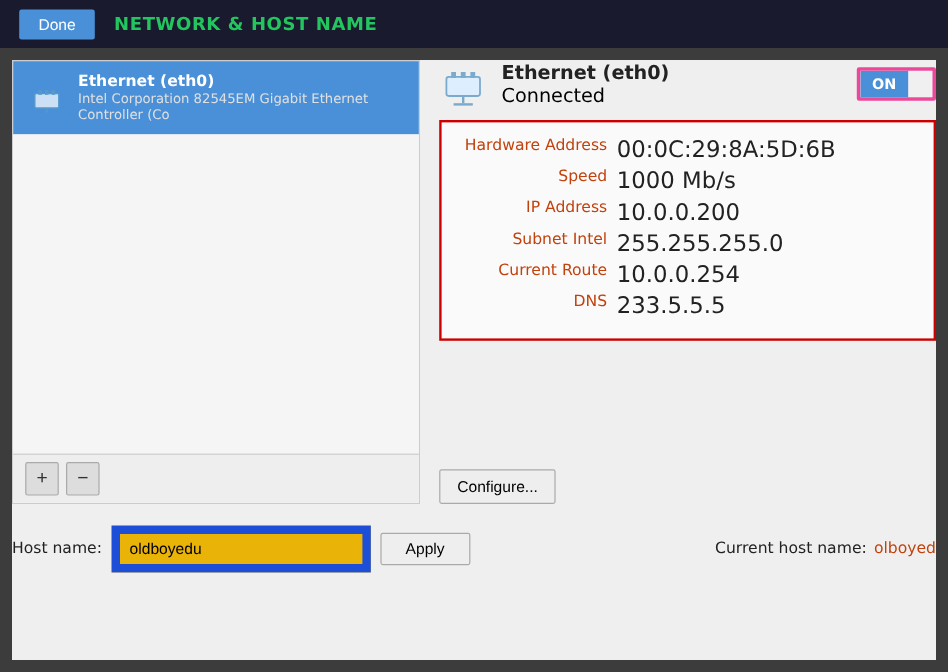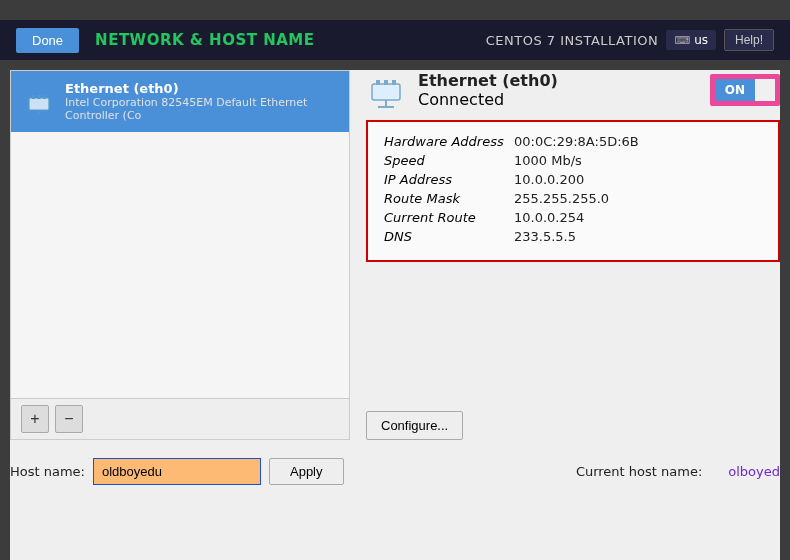--- a/index.html
+++ b/index.html
@@ -13,21 +13,20 @@
     }
 
     
     .header {
       background: #1a1a2e;
       display: flex;
       align-items: center;
       justify-content: space-between;
       padding: 0 16px;
       height: 40px;
-      margin-top: 20px;
     }
     .header-left {
       display: flex;
       align-items: center;
       gap: 16px;
     }
     .header-title {
       color: #22c55e;
       font-size: 15px;
       font-weight: bold;
@@ -187,21 +186,21 @@
       font-size: 16px;
       font-weight: bold;
       color: #222;
     }
     .adapter-status {
       font-size: 16px;
       color: #000000;
     }
     .toggle-switch {
       display: flex;
-      border: 5px solid #ec4899;
+      border: 3px solid #ec4899;
       border-radius: 2px;
       overflow: hidden;
     }
     .toggle-on {
       background: #4a90d9;
       color: white;
       padding: 4px 10px;
       font-size: 12px;
       font-weight: bold;
     }
@@ -218,28 +217,28 @@
       padding: 12px 16px;
       background: #fafafa;
       margin-bottom: 12px;
     }
     .info-row {
       display: flex;
       margin-bottom: 4px;
     }
     .info-label {
       width: 130px;
-      color: #000000;
+      text-align: right;
+      color: #c2410c;
       font-size: 13px;
       padding-right: 8px;
-      font-style: italic;
     }
     .info-value {
       color: #222;
-      font-size: 13px;
+      font-size: 19px;
       font-weight: 500;
     }
 
     .configure-btn {
       background: #eeeeee;
       border: 1px solid #aaaaaa;
       padding: 6px 14px;
       font-size: 13px;
       cursor: pointer;
       border-radius: 2px;
@@ -258,83 +257,74 @@
     .hostname-section {
       display: flex;
       align-items: center;
       gap: 8px;
     }
     .hostname-label {
       font-size: 13px;
       color: #222;
     }
     .hostname-input {
-      border: 1px solid #1d4ed8;
+      border: 7px solid #1d4ed8;
       padding: 5px 8px;
       font-size: 13px;
-      width: 168px;
-      background: #fdba74;
+      width: 216px;
+      background: #eab308;
     }
     .apply-button {
       background: #eeeeee;
       border: 1px solid #aaaaaa;
       padding: 5px 20px;
       font-size: 13px;
       cursor: pointer;
       border-radius: 2px;
     }
     .current-hostname-section {
       display: flex;
       align-items: center;
       gap: 6px;
       font-size: 13px;
       color: #222;
       justify-content: flex-end;
     }
     .current-hostname-value {
       font-size: 13px;
-      color: #6d28d9;
-      margin-left: 20px;
+      color: #c2410c;
     }
   </style>
 </head>
 <body>
 
 <div class="header">
   <div class="header-left">
     <button class="done-button">Done</button>
     <span class="header-title">NETWORK &amp; HOST NAME</span>
-  </div>
-  <div class="header-right">
-    <span class="header-right-title">CENTOS 7 INSTALLATION</span>
-    <div class="keyboard-icon-wrap">
-      <span class="keyboard-icon">⌨</span>
-      <span class="lang-text">us</span>
-    </div>
-    <button class="help-button">Help!</button>
   </div>
 </div>
 
 <div class="main">
   <div class="top-section">
 
     <div class="adapter-list">
       <div class="adapter-item">
         <div class="adapter-icon">
           <svg viewBox="0 0 28 28" fill="none">
             <rect x="4" y="10" width="20" height="12" rx="1" fill="#cce0f5" stroke="#5599cc" stroke-width="1.2"></rect>
             <rect x="7" y="7" width="3" height="4" fill="#5599cc"></rect>
             <rect x="12.5" y="7" width="3" height="4" fill="#5599cc"></rect>
             <rect x="18" y="7" width="3" height="4" fill="#5599cc"></rect>
             <line x1="14" y1="22" x2="14" y2="26" stroke="#5599cc" stroke-width="1.5"></line>
           </svg>
         </div>
         <div class="adapter-info">
           <div class="adapter-name">Ethernet (eth0)</div>
-          <div class="adapter-desc">Intel Corporation 82545EM Default Ethernet Controller (Co</div>
+          <div class="adapter-desc">Intel Corporation 82545EM Gigabit Ethernet Controller (Co</div>
         </div>
       </div>
       <div class="adapter-list-spacer"></div>
       <div class="adapter-actions">
         <button class="add-btn">+</button>
         <button class="remove-btn">−</button>
       </div>
     </div>
 
     <div class="adapter-details">
@@ -368,21 +358,21 @@
         </div>
         <div class="info-row">
           <span class="info-label">Speed</span>
           <span class="info-value">1000 Mb/s</span>
         </div>
         <div class="info-row">
           <span class="info-label">IP Address</span>
           <span class="info-value">10.0.0.200</span>
         </div>
         <div class="info-row">
-          <span class="info-label">Route Mask</span>
+          <span class="info-label">Subnet Intel</span>
           <span class="info-value">255.255.255.0</span>
         </div>
         <div class="info-row">
           <span class="info-label">Current Route</span>
           <span class="info-value">10.0.0.254</span>
         </div>
         <div class="info-row">
           <span class="info-label">DNS</span>
           <span class="info-value">233.5.5.5</span>
         </div>

